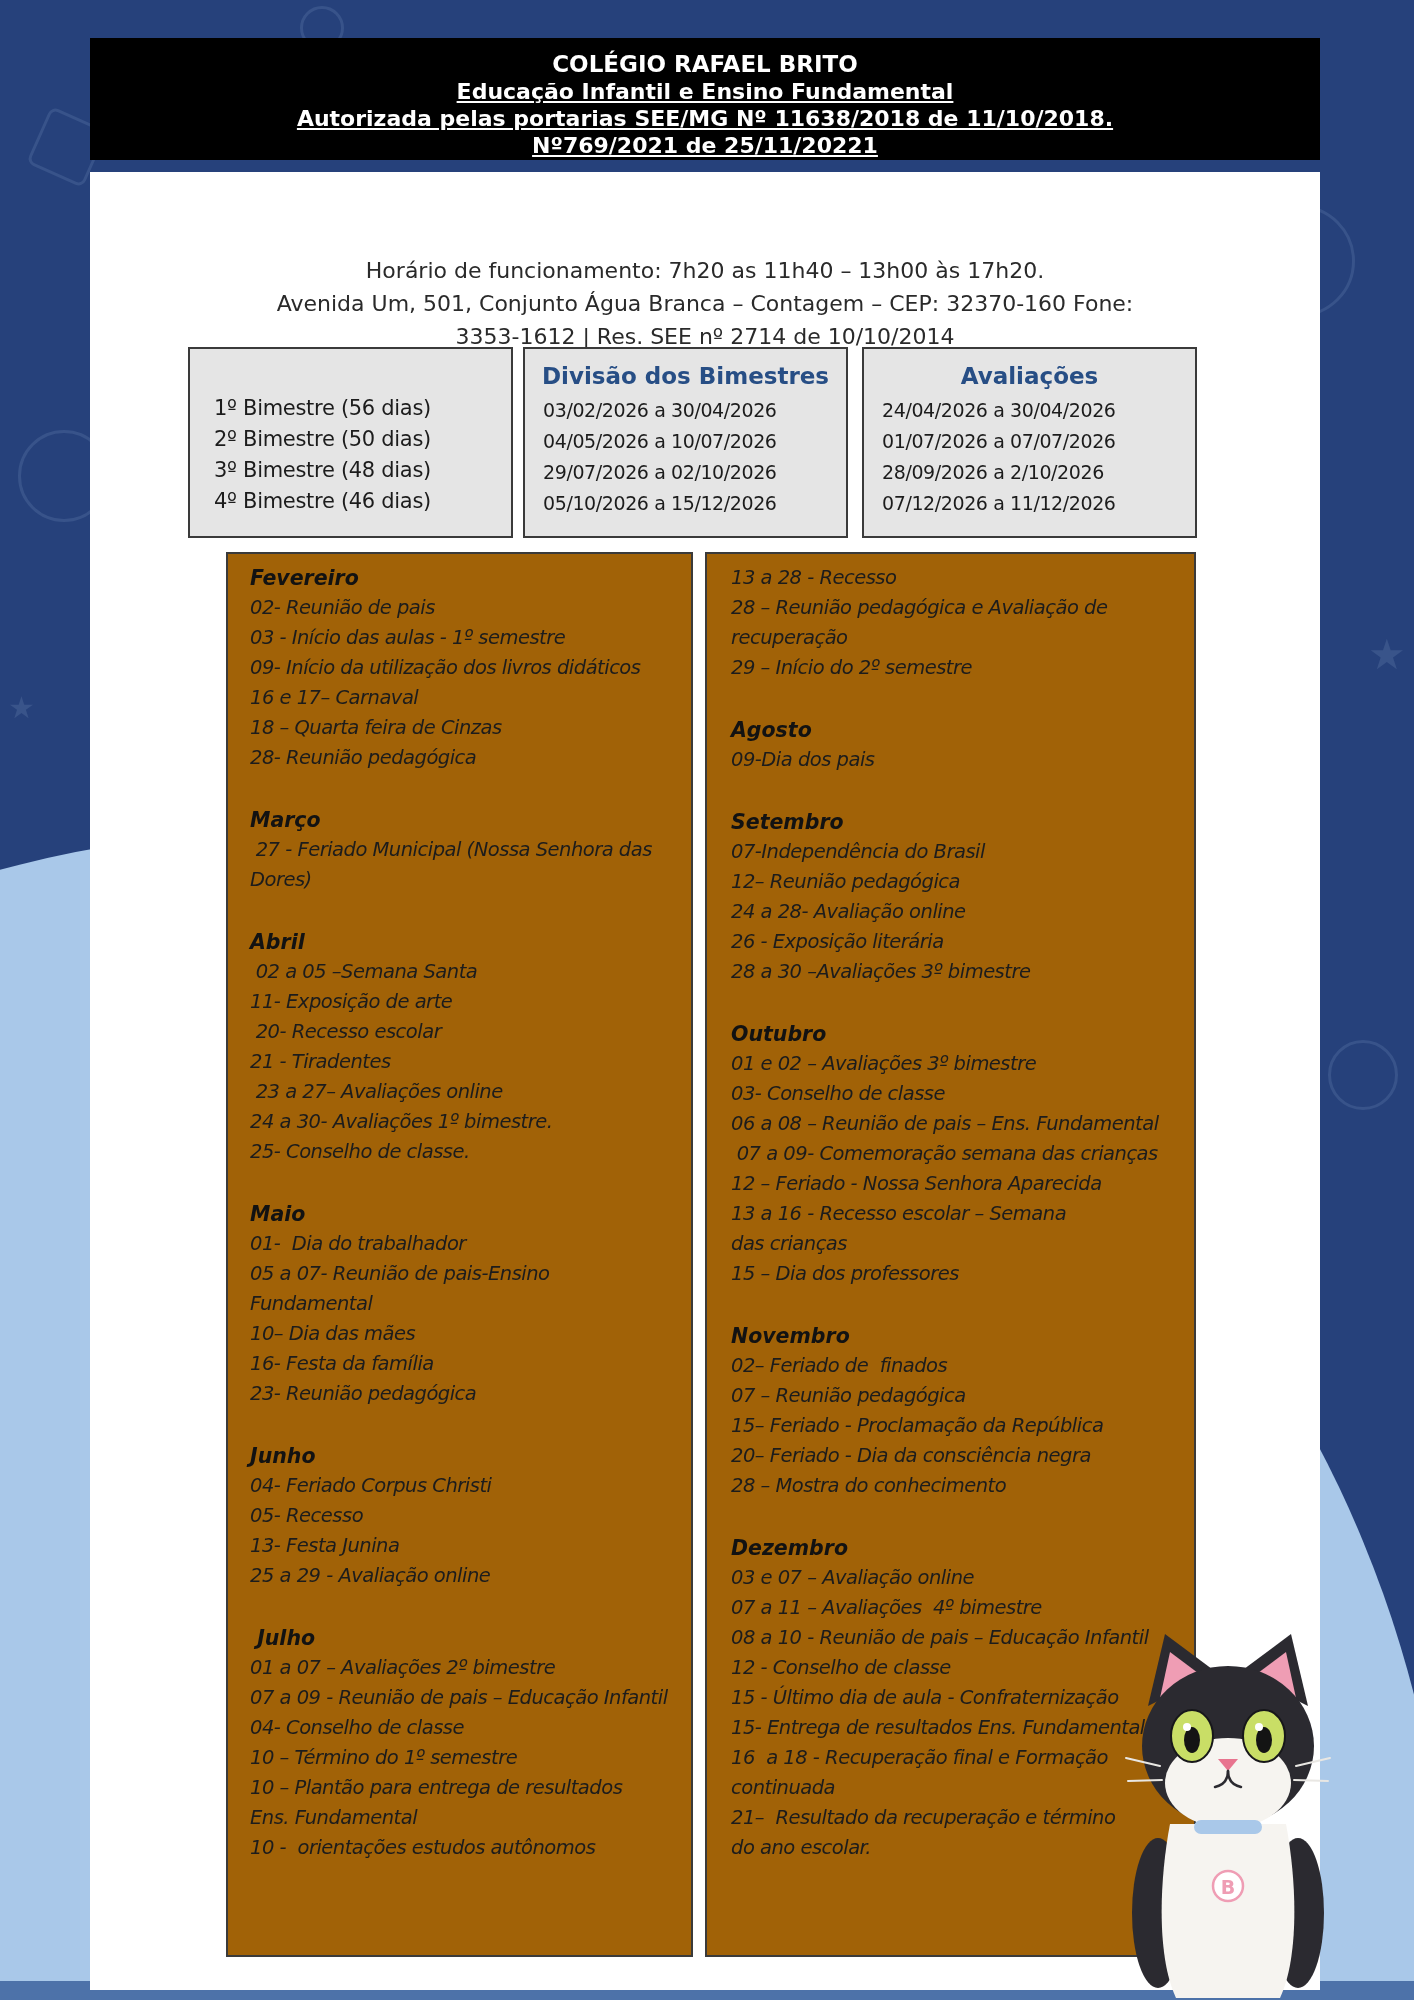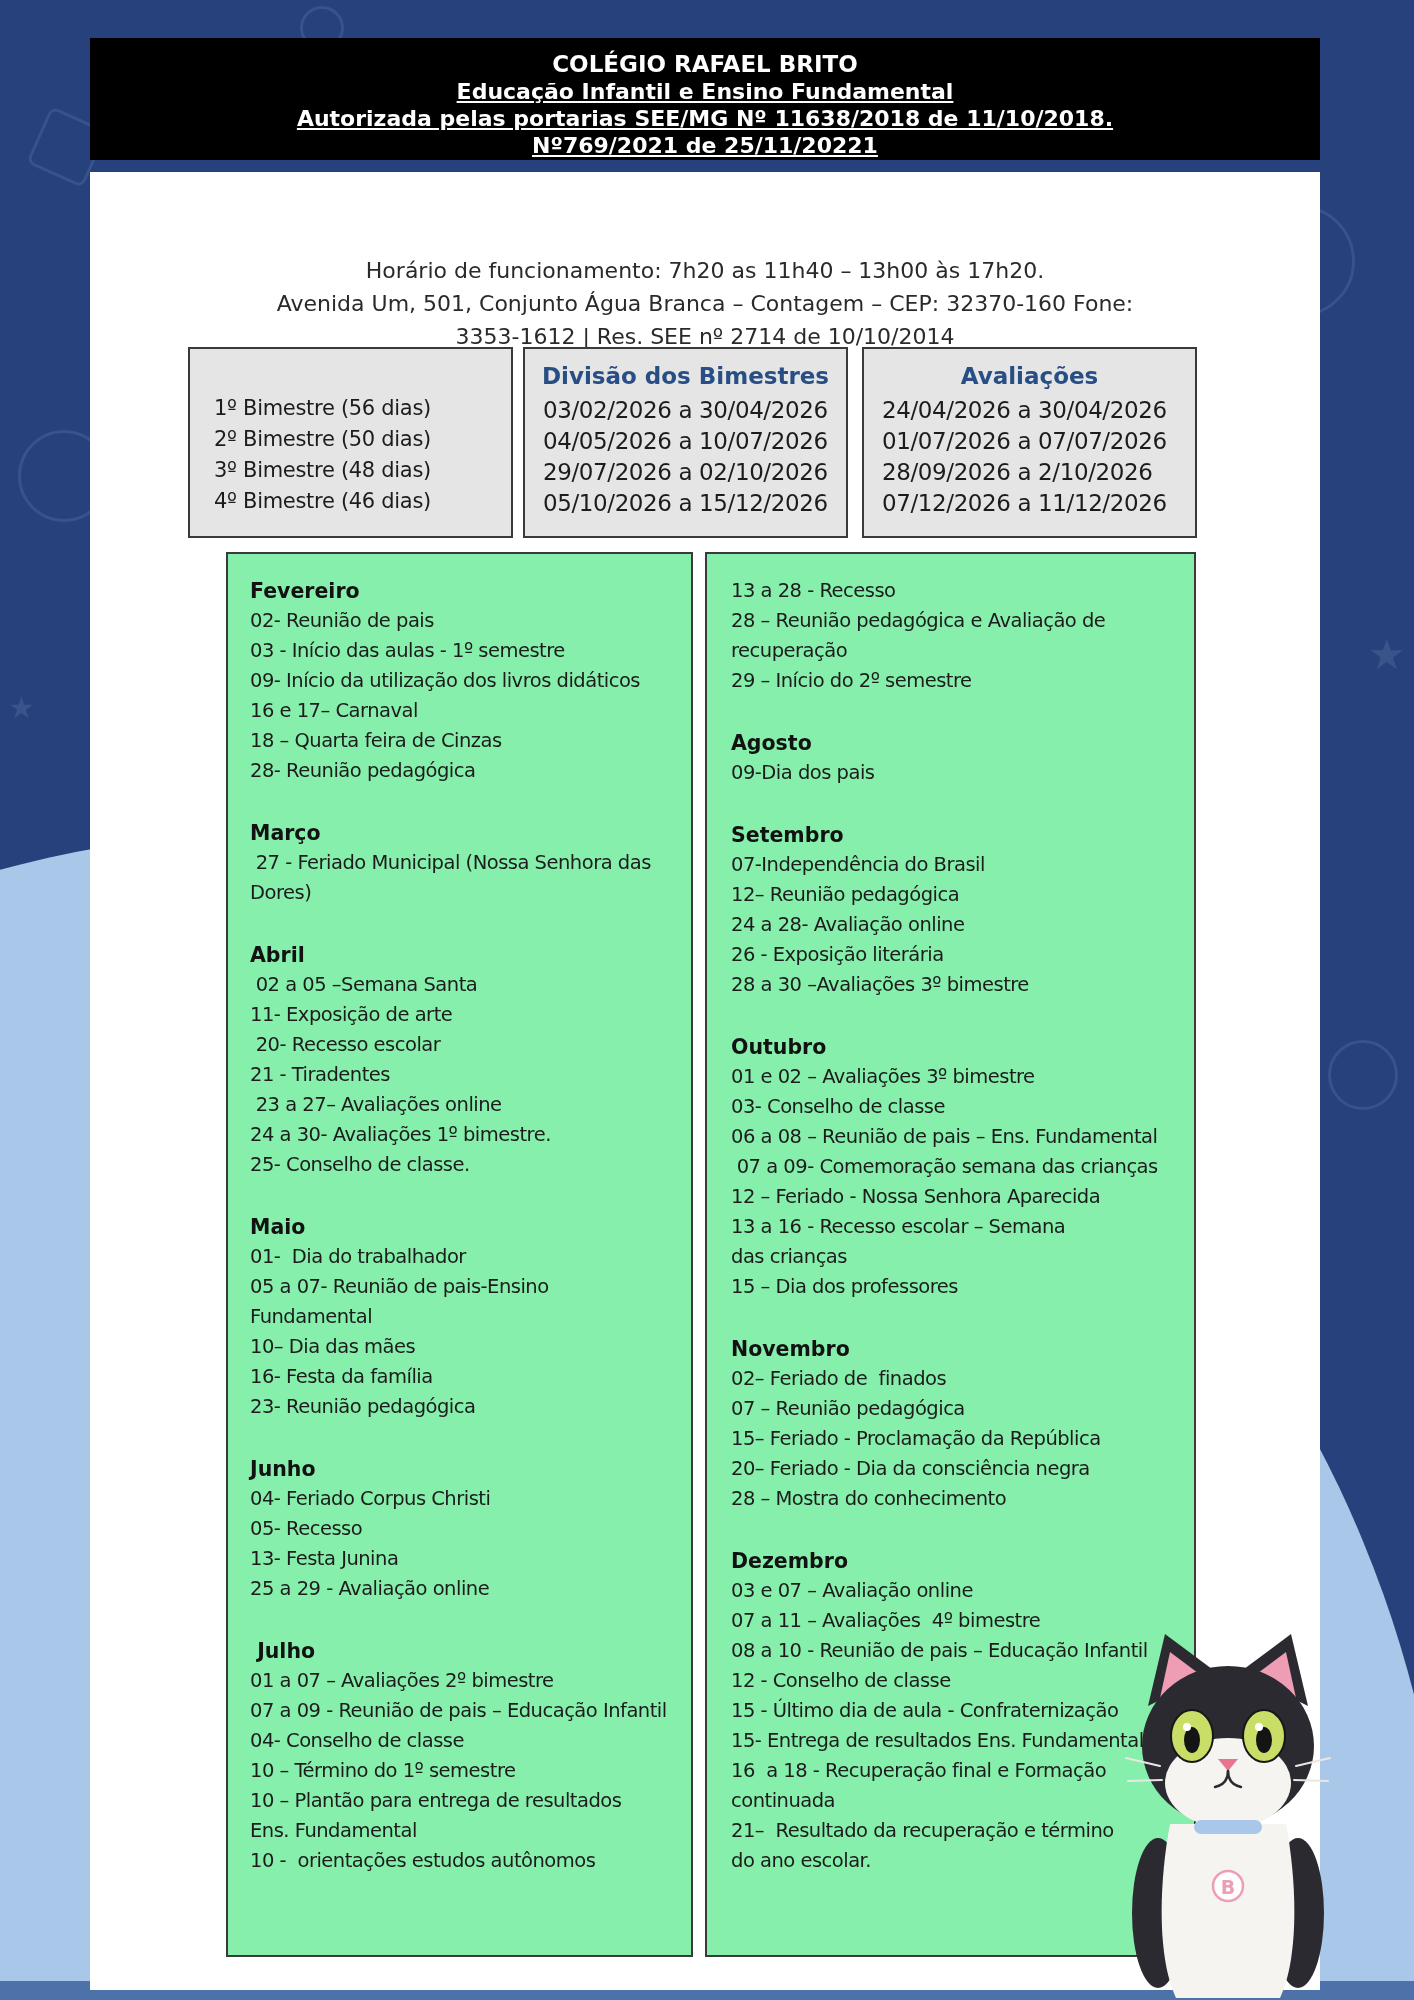--- a/index.html
+++ b/index.html
@@ -47,27 +47,28 @@
   }
   #box-bimestres { left:98px;  width:325px; padding:44px 0 0 24px; }
   #box-divisao   { left:433px; width:325px; }
   #box-avaliacoes{ left:772px; width:335px; }
   .mini-line { font-size:21px; line-height:31px; color:#1c1c1c; letter-spacing:-0.3px; white-space:pre; }
   .mini-title {
     margin-top:11px; text-align:center; font-weight:bold;
     font-size:23px; line-height:32px; color:#274e85;
   }
   .mini-lines { padding-left:18px; margin-top:3px; }
-  .mini-lines .mini-line { font-size:23px; letter-spacing:-0.4px; }
+  .mini-lines .mini-line { font-size:19px; letter-spacing:-0.4px; }
 
   
   .cal-box {
     position:absolute; top:380px; height:1405px;
-    border:2px solid #3a3a3a; background:#86efac; overflow:hidden;
-    padding-top:22px;
+    border:2px solid #3a3a3a; background:#a16207; overflow:hidden;
+    padding-top:9px;
+    font-style:italic;
   }
   .cal-left  { left:136px; width:467px; padding-left:22px; }
   .cal-right { left:615px; width:491px; padding-left:24px; }
   .month-block + .month-block { margin-top:32px; }
   .month-name {
     font-weight:bold; font-size:20.5px; line-height:30px; color:#121212; white-space:pre;
   }
   .month-name:empty { display:none; }
   .cal-event {
     font-size:19.5px; line-height:30px; color:#1c1c1c;

